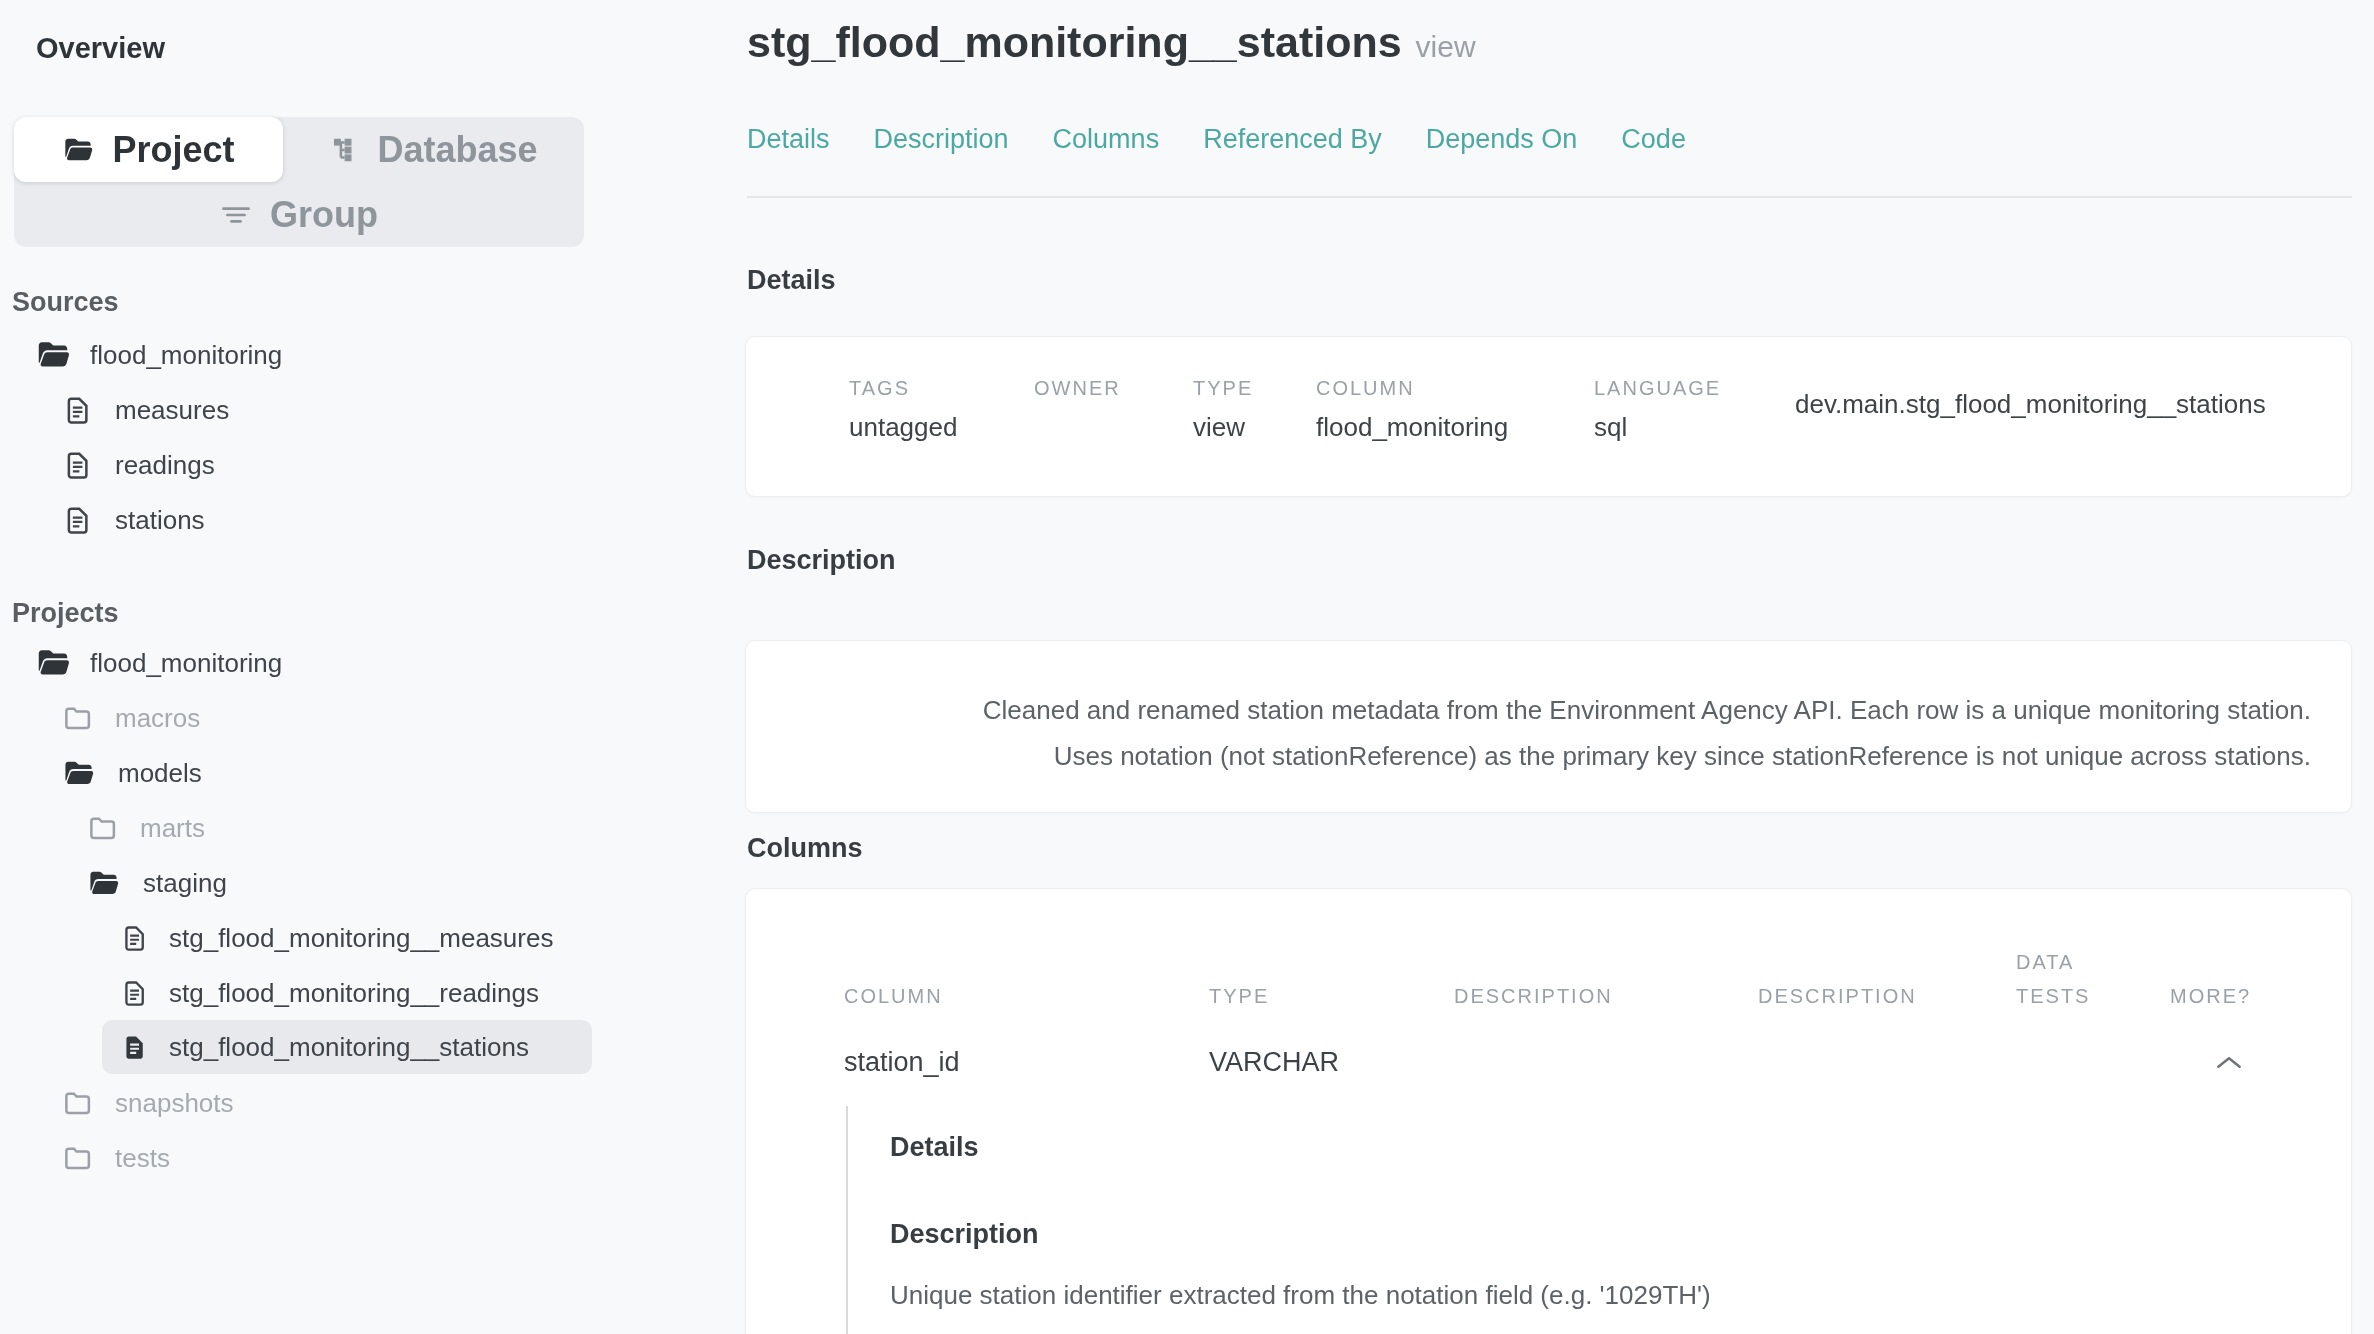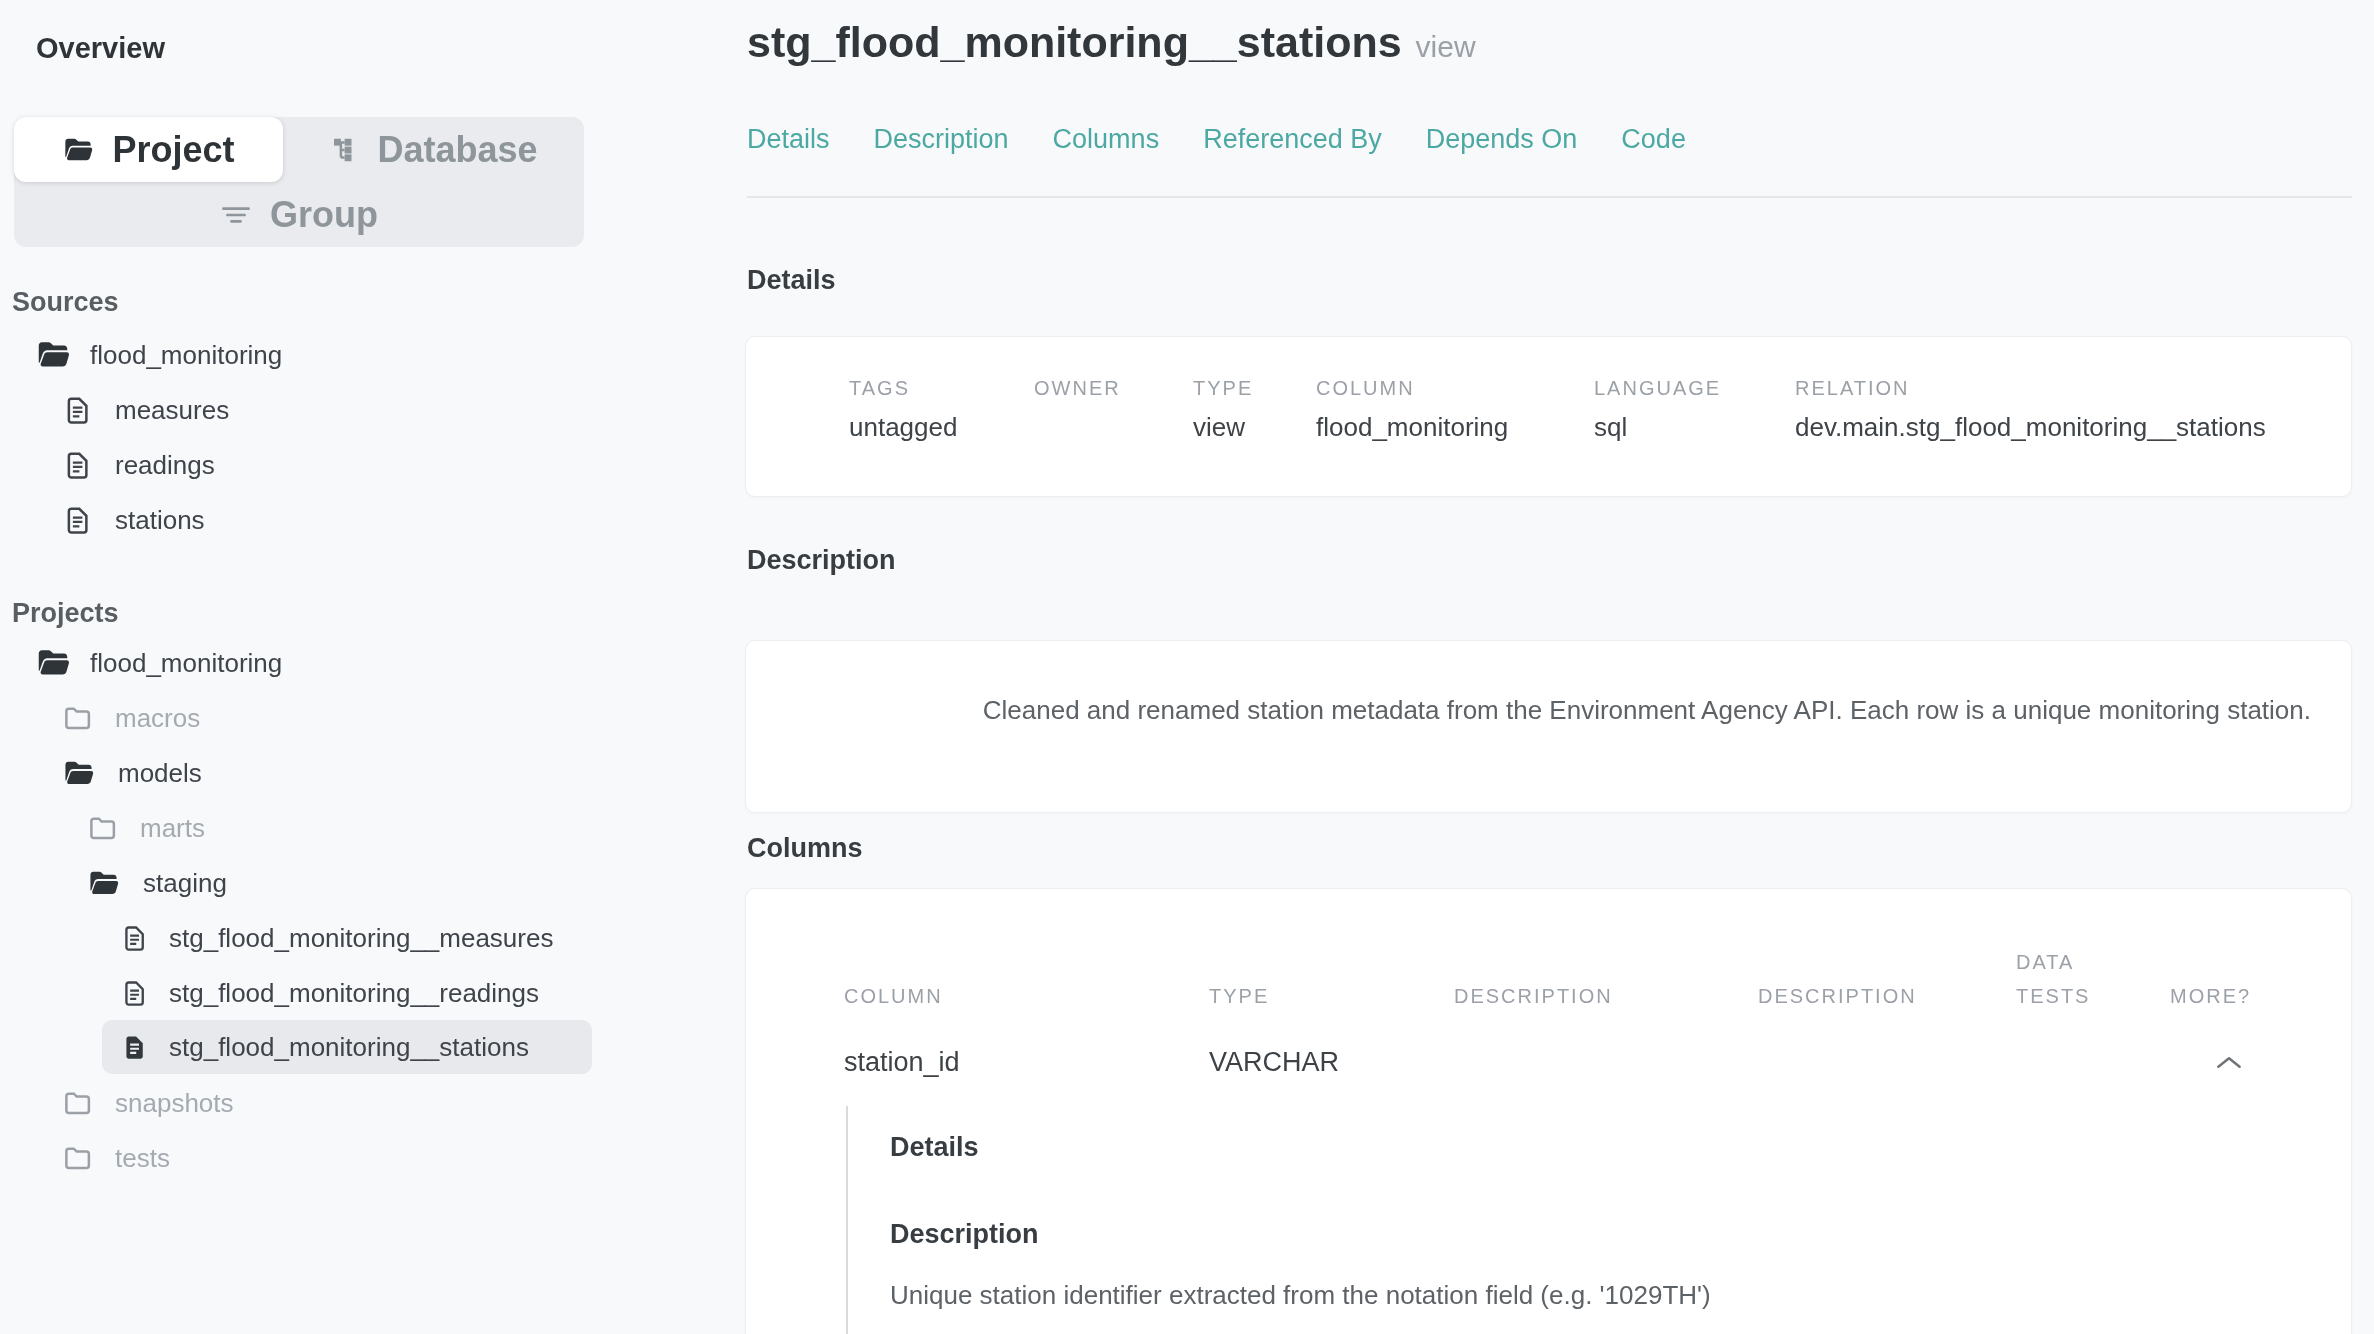--- a/index.html
+++ b/index.html
@@ -281,30 +281,30 @@
       </div>
       <div class="dfield f-package">
         <div class="lbl">COLUMN</div>
         <div class="val">flood_monitoring</div>
       </div>
       <div class="dfield f-language">
         <div class="lbl">LANGUAGE</div>
         <div class="val">sql</div>
       </div>
       <div class="dfield f-relation">
-        <div class="lbl">RELATION</div>
         <div class="val">dev.main.stg_flood_monitoring__stations</div>
       </div>
     </div>
   </div>
 
   <div class="sec-heading" style="left:747px;top:545px">Description</div>
   <div class="card desc-card">
     <div class="desc-text">
       <div>Cleaned and renamed station metadata from the Environment Agency API. Each row is a unique monitoring station.</div>
+      <div>Uses notation (not stationReference) as the primary key since stationReference is not unique across stations.</div>
     </div>
   </div>
 
   <div class="sec-heading" style="left:747px;top:833px">Columns</div>
   <div class="card columns-card">
     <div class="thead">
       <div class="th c1">COLUMN</div>
       <div class="th c2">TYPE</div>
       <div class="th c3">DESCRIPTION</div>
       <div class="th c4">DESCRIPTION</div>

